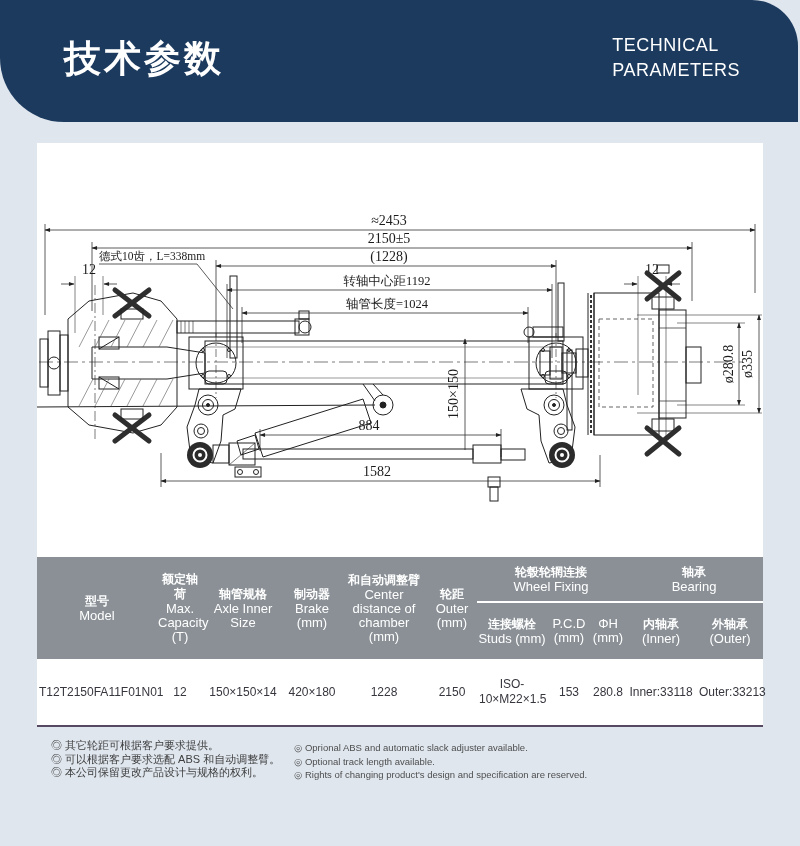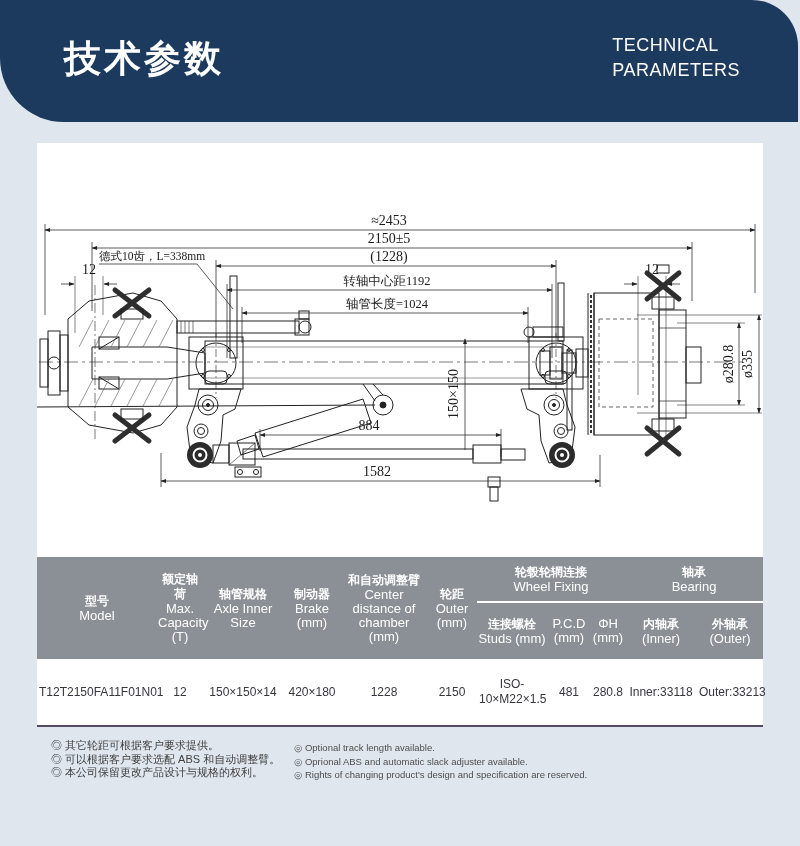--- a/index.html
+++ b/index.html
@@ -360,34 +360,34 @@
         </thead>
         <tbody>
           <tr>
             <td class="model-cell">T12T2150FA11F01N01</td>
             <td>12</td>
             <td>150×150×14</td>
             <td>420×180</td>
             <td>1228</td>
             <td>2150</td>
             <td>ISO-10×M22×1.5</td>
-            <td>481</td>
+            <td>153</td>
             <td>280.8</td>
             <td>Inner:33118</td>
             <td>Outer:33213</td>
           </tr>
         </tbody>
       </table>
     </div>
 
     <div class="notes-zh">
       <div>◎ 其它轮距可根据客户要求提供。</div>
       <div>◎ 可以根据客户要求选配 ABS 和自动调整臂。</div>
       <div>◎ 本公司保留更改产品设计与规格的权利。</div>
     </div>
     <div class="notes-en">
+      <div>◎ Oprional ABS and automatic slack adjuster available.</div>
       <div>◎ Optional track length available.</div>
-      <div>◎ Oprional ABS and automatic slack adjuster available.</div>
       <div>◎ Rights of changing product's design and specification are reserved.</div>
     </div>
 
   </div>
 </div>
 
 </body></html>

